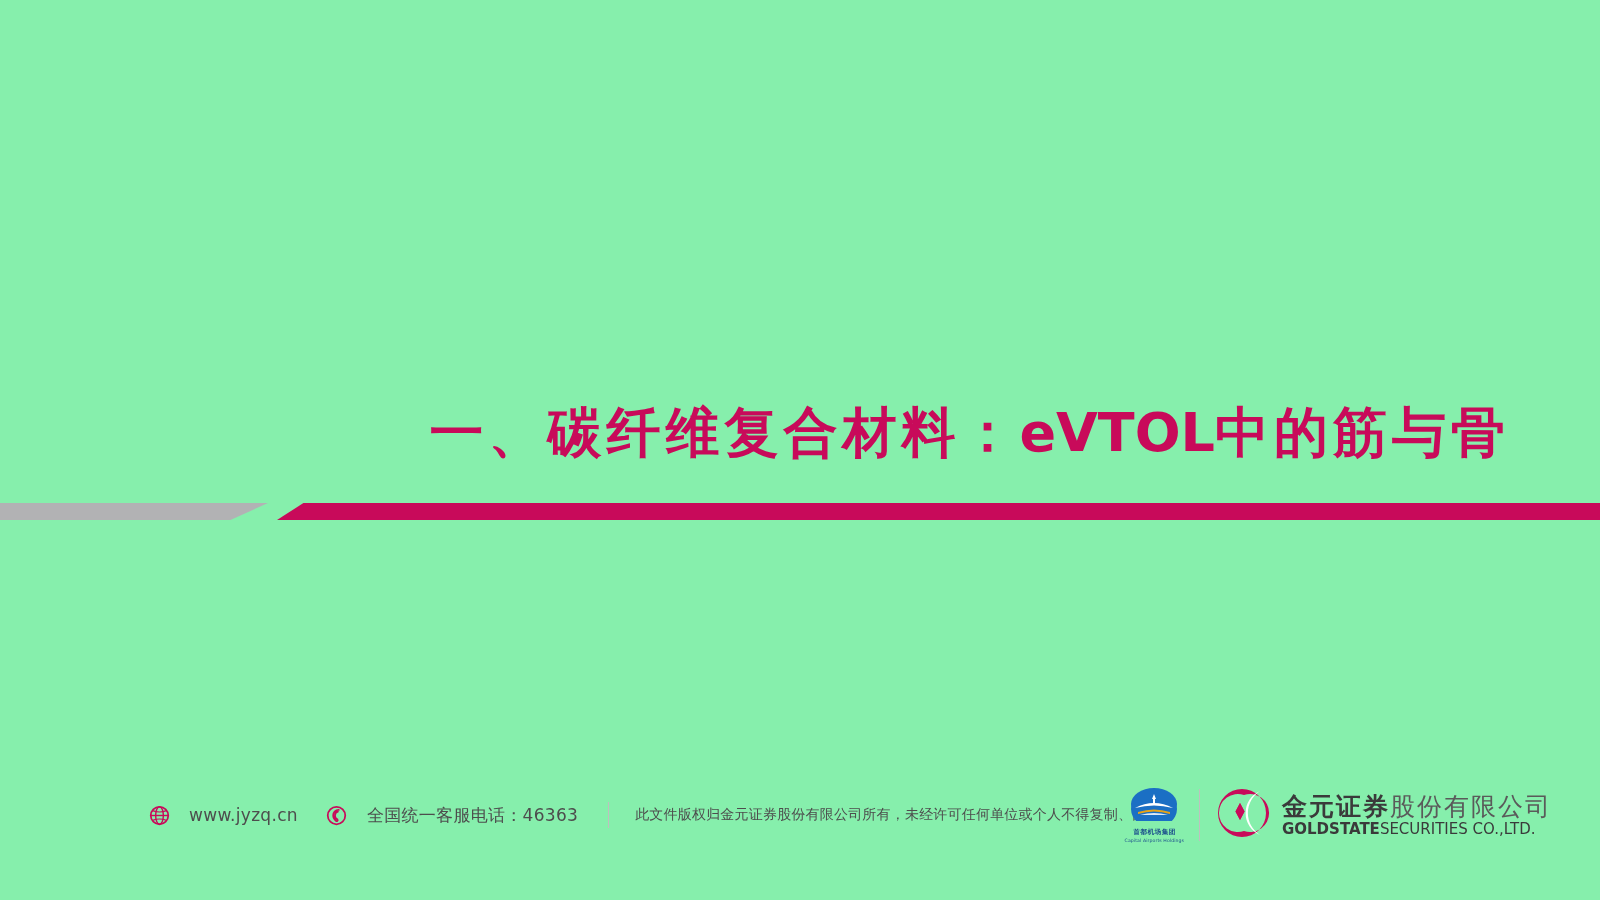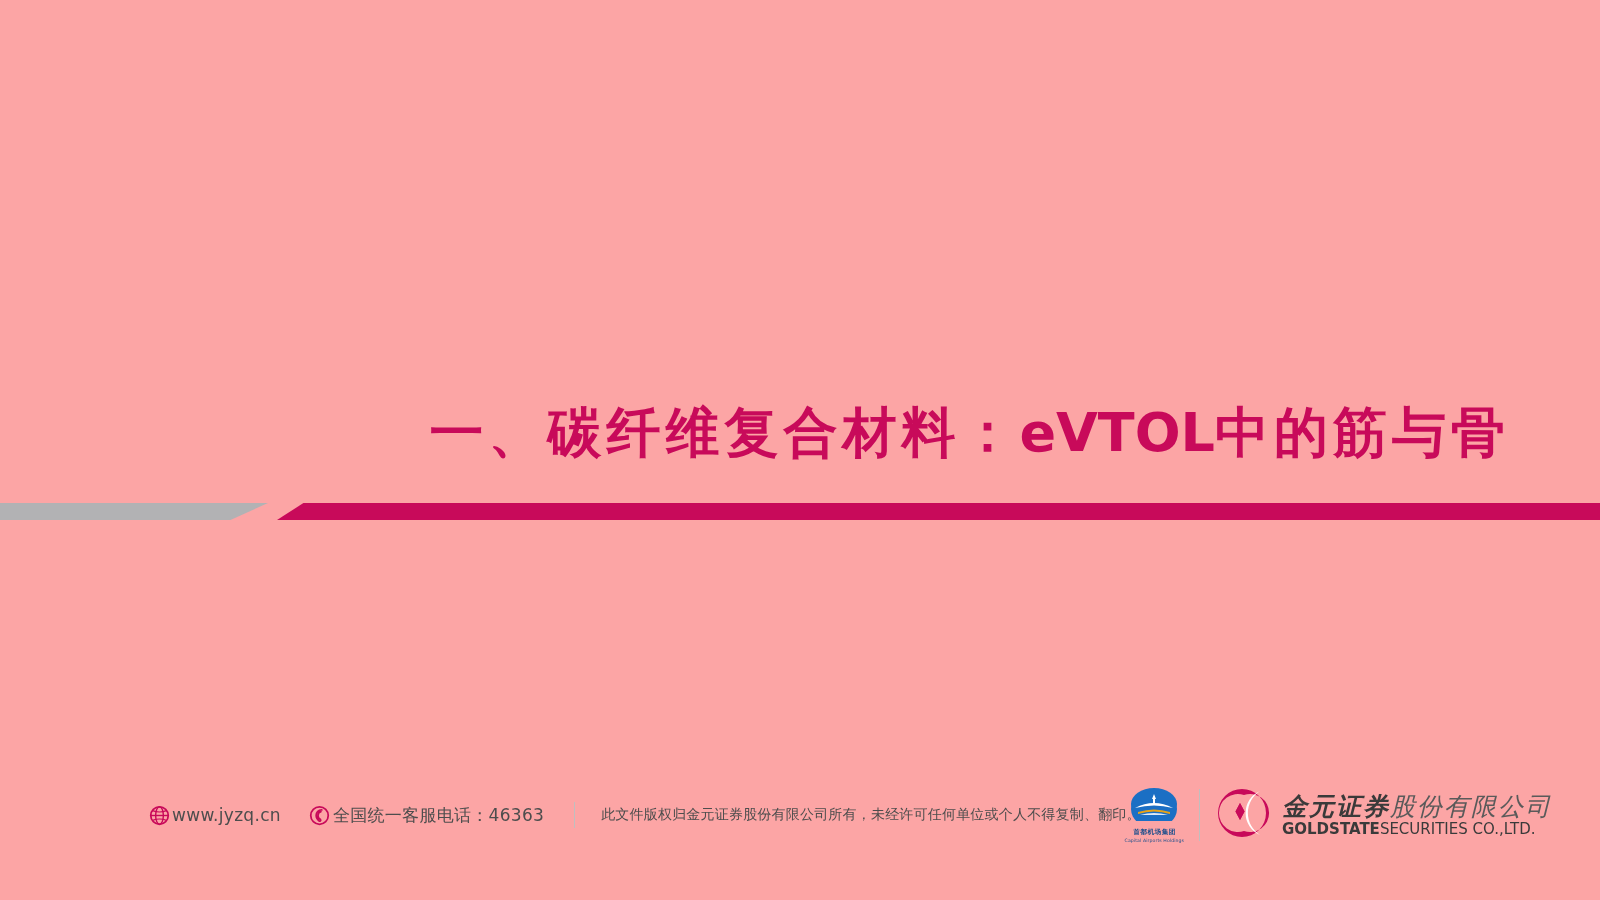--- a/index.html
+++ b/index.html
@@ -9,21 +9,21 @@
     height: 900px;
     background: #ffffff;
     font-family: "Liberation Sans", sans-serif;
     overflow: hidden;
   }
 
   .slide {
     position: relative;
     width: 1600px;
     height: 900px;
-    background: #fca5a5;
+    background: #86efac;
   }
 
   
   .title-wrap {
     position: absolute;
     left: 0;
     top: 385px;
     width: 1510px;
     height: 95px;
     display: flex;
@@ -106,21 +106,21 @@
     justify-content: center;
     width: 22px;
     height: 22px;
     flex: 0 0 22px;
   }
 
   .f-text {
     font-family: "DejaVu Sans", "Liberation Sans", sans-serif;
     font-size: 17px;
     color: #4D4D4D;
-    margin-left: 2px;
+    margin-left: 19px;
     letter-spacing: 0.3px;
   }
 
   .f-gap { width: 28px; }
 
   .f-sep {
     width: 1px;
     height: 26px;
     background: #BFBFBF;
     margin: 0 26px 0 30px;
@@ -192,21 +192,20 @@
   }
 
   .gs-cn {
     font-family: "DejaVu Sans", "Liberation Sans", sans-serif;
     font-size: 25px;
     color: #3A3A3A;
     font-weight: bold;
     letter-spacing: 2px;
     line-height: 1.08;
     white-space: nowrap;
-    font-style: italic;
   }
 
   .gs-cn .thin { font-weight: normal; color: #5A5A5A; }
 
   .gs-en {
     font-family: "DejaVu Sans", "Liberation Sans", sans-serif;
     font-size: 15px;
     color: #3A3A3A;
     letter-spacing: 0px;
     line-height: 1.1;

